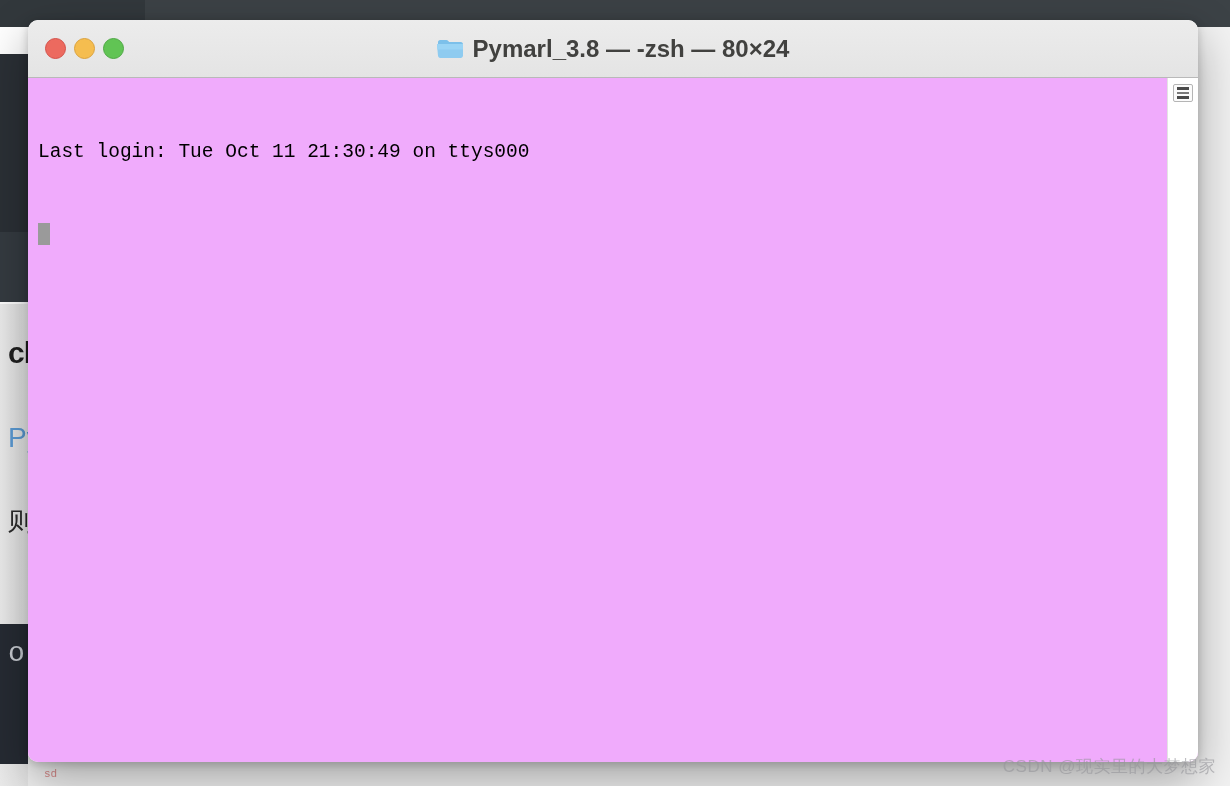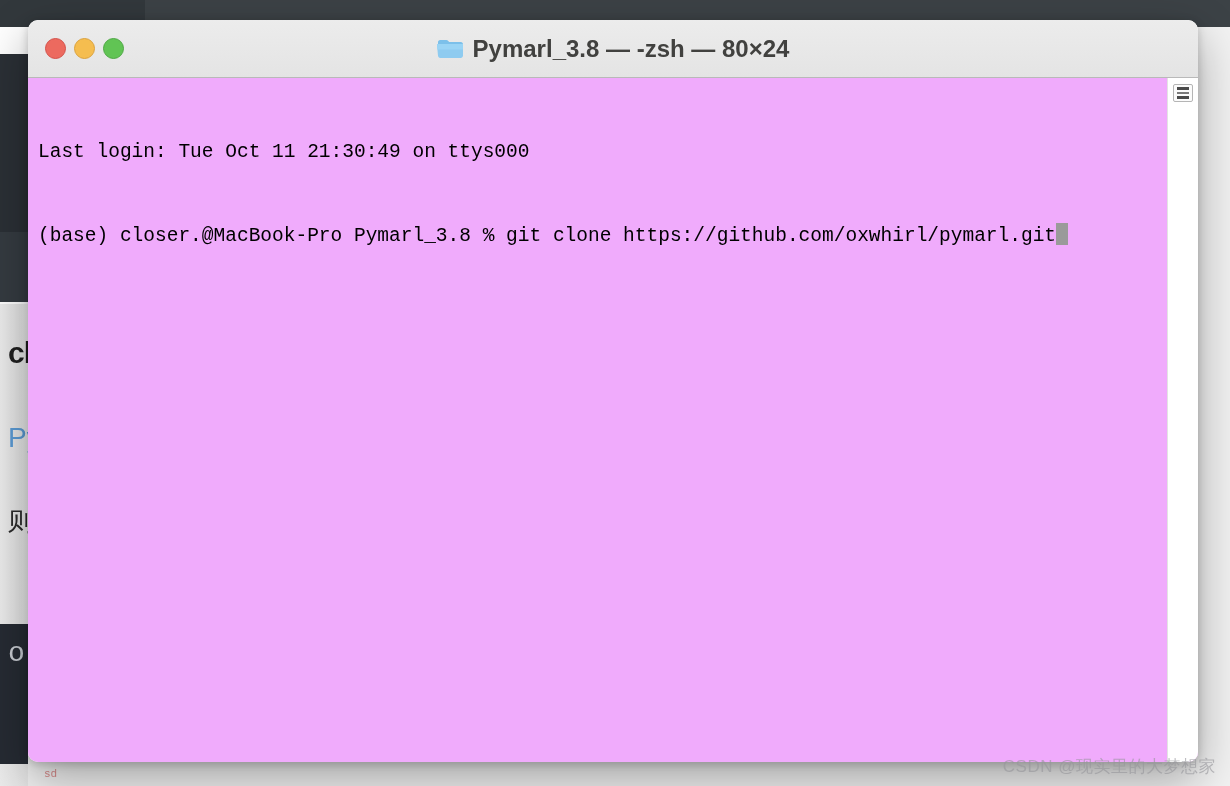--- a/index.html
+++ b/index.html
@@ -287,21 +287,21 @@
         <path d="M1 6.1h24.9c.6 0 1.1.55 1.05 1.15l-.95 10.6c-.1 1.15-1.05 2.05-2.2 2.05H3.2c-1.15 0-2.1-.9-2.2-2.05L.05 7.25C0 6.65.45 6.1 1 6.1z" fill="#8ecbf0"></path>
         <path d="M1 6.1h24.9c.6 0 1.1.55 1.05 1.15l-.4 4.35H.5L.05 7.25C0 6.65.45 6.1 1 6.1z" fill="#9ad4f5"></path>
       </svg>
       <div class="window-title">Pymarl_3.8 — -zsh — 80×24</div>
     </div>
   </div>
 
   <div class="terminal-body">
     <div class="term-text">
       <div class="term-line">Last login: Tue Oct 11 21:30:49 on ttys000</div>
-      <div class="term-line-wrapped"><span>(base) closer.@MacBook-Pro Pymarl_3.8 % git clone https://github.com/oxwhirl/pymarl.git</span><span class="cursor-block"></span></div>
+      <div class="term-line-wrapped"><span class="cursor-block"></span></div>
     </div>
 
     <div class="scroll-gutter">
       <div class="scroll-marker">
         <span></span>
         <span class="thin"></span>
         <span></span>
       </div>
     </div>
   </div>

